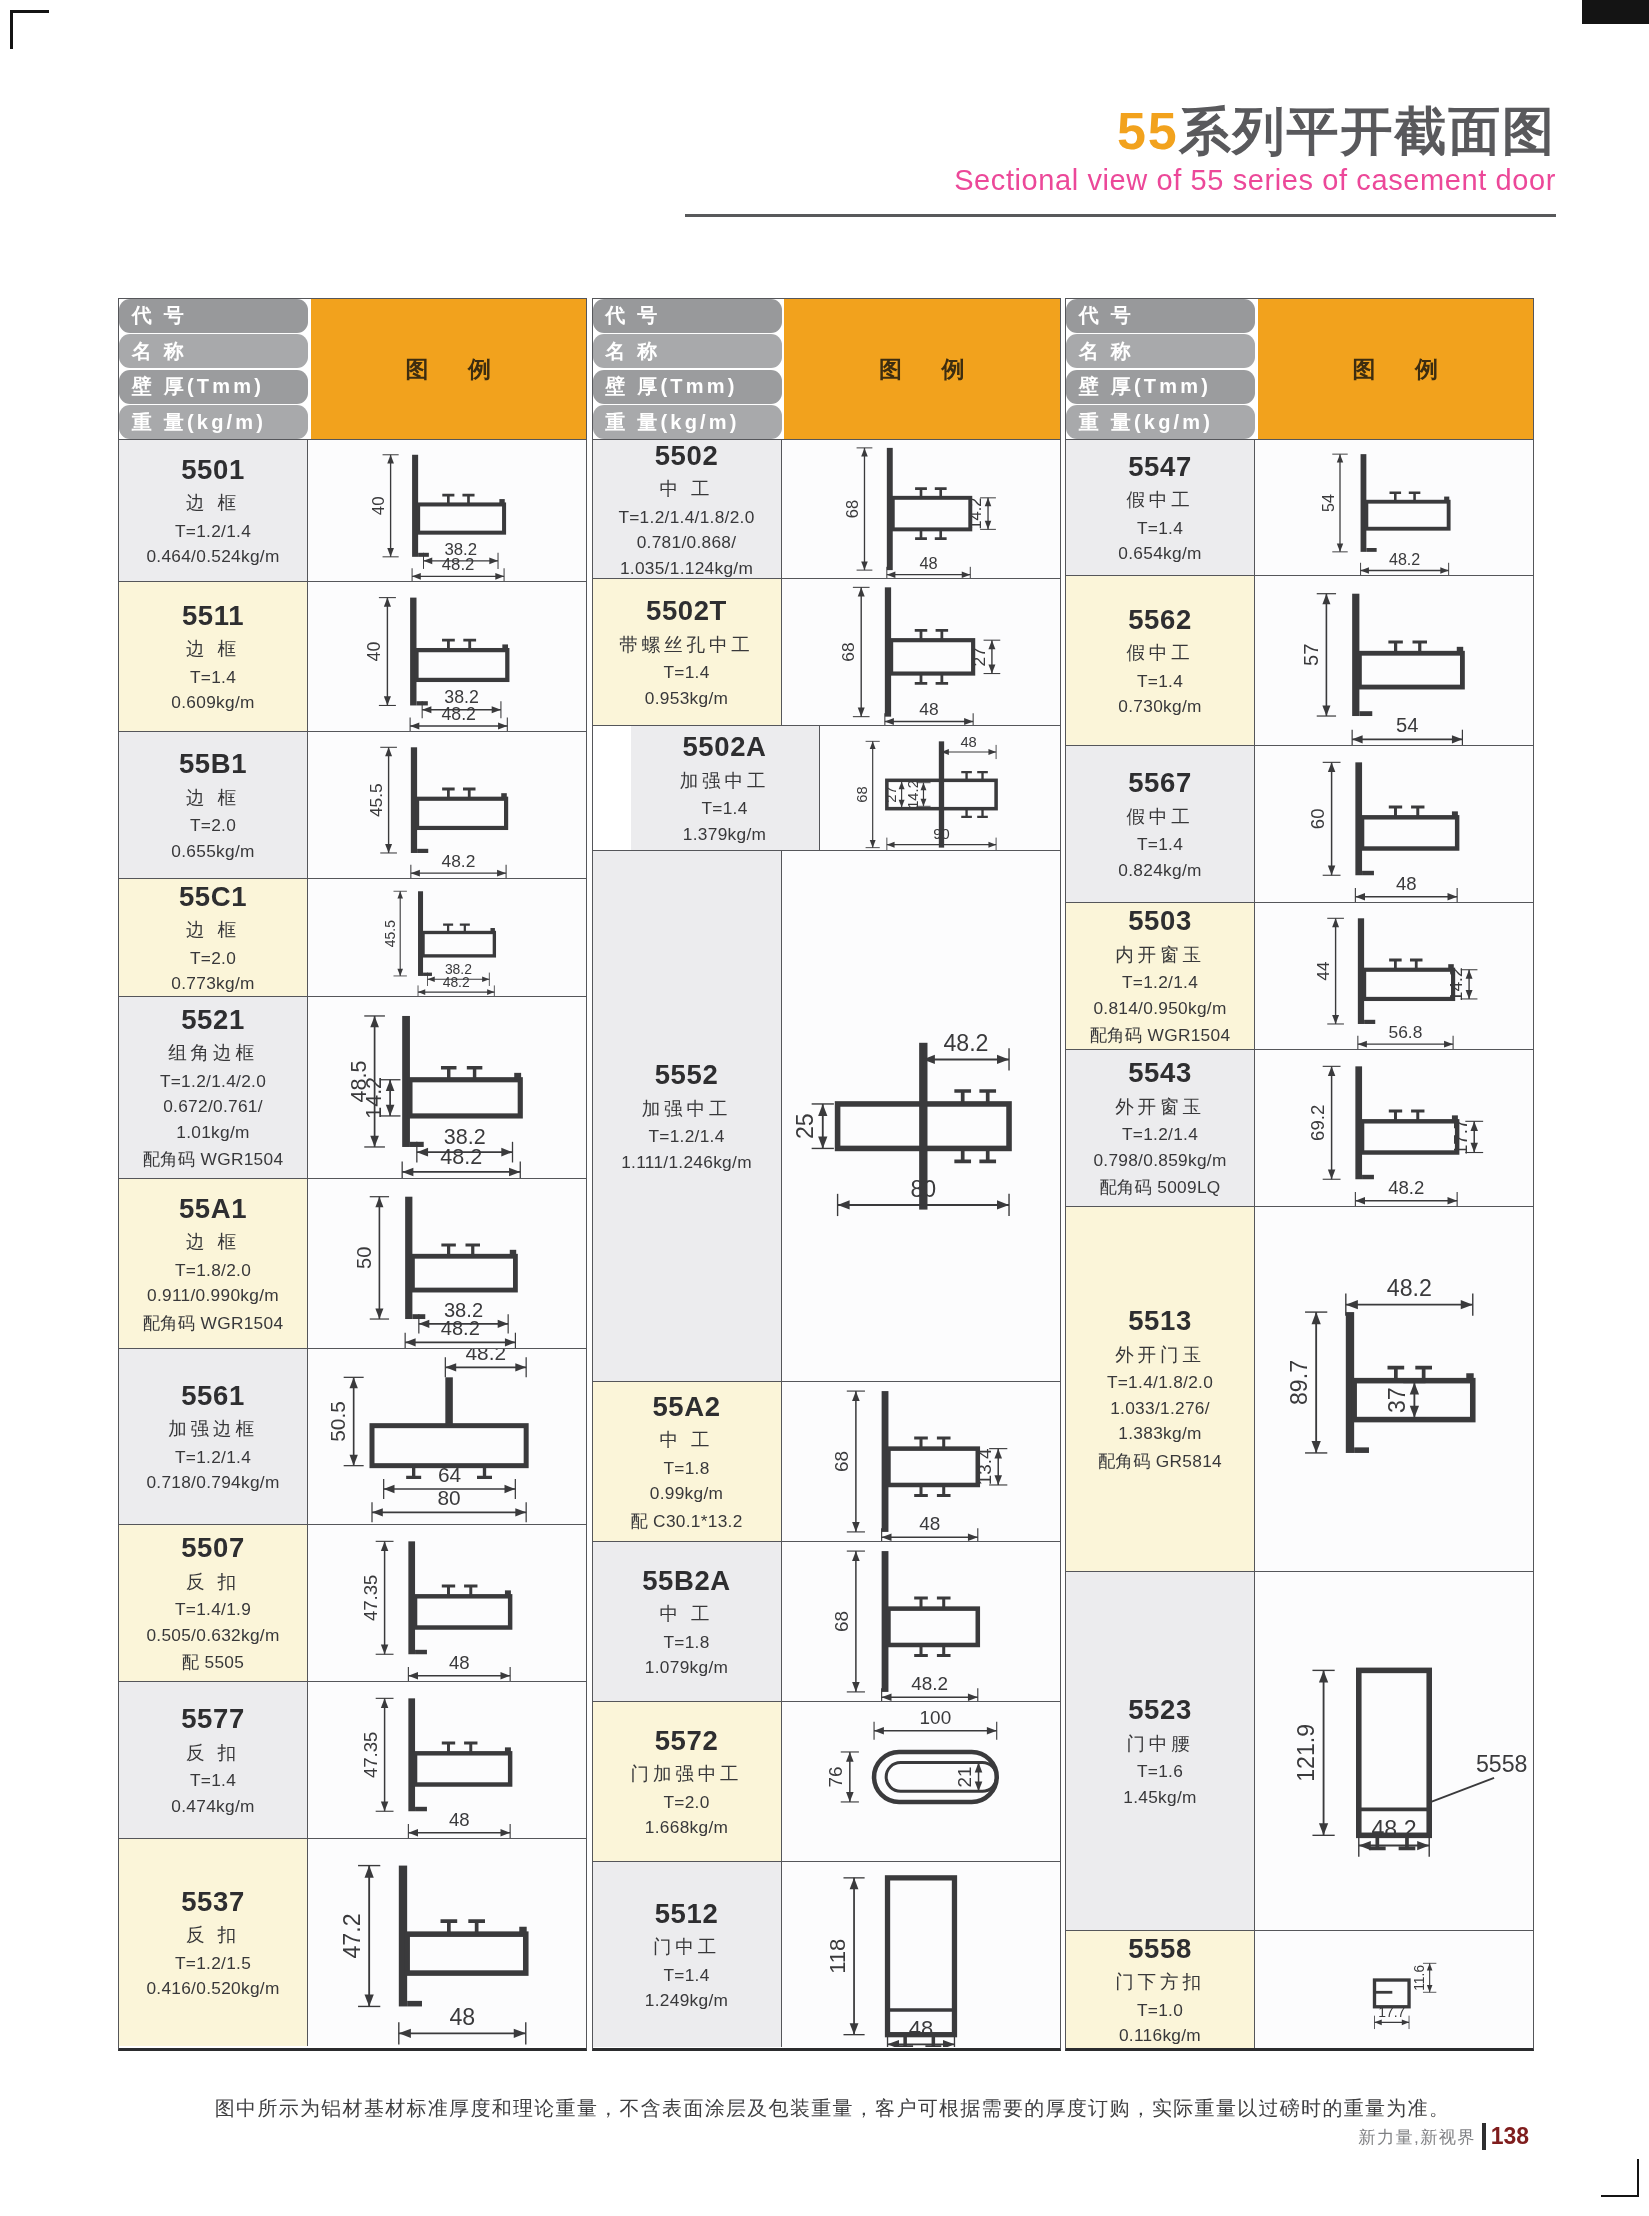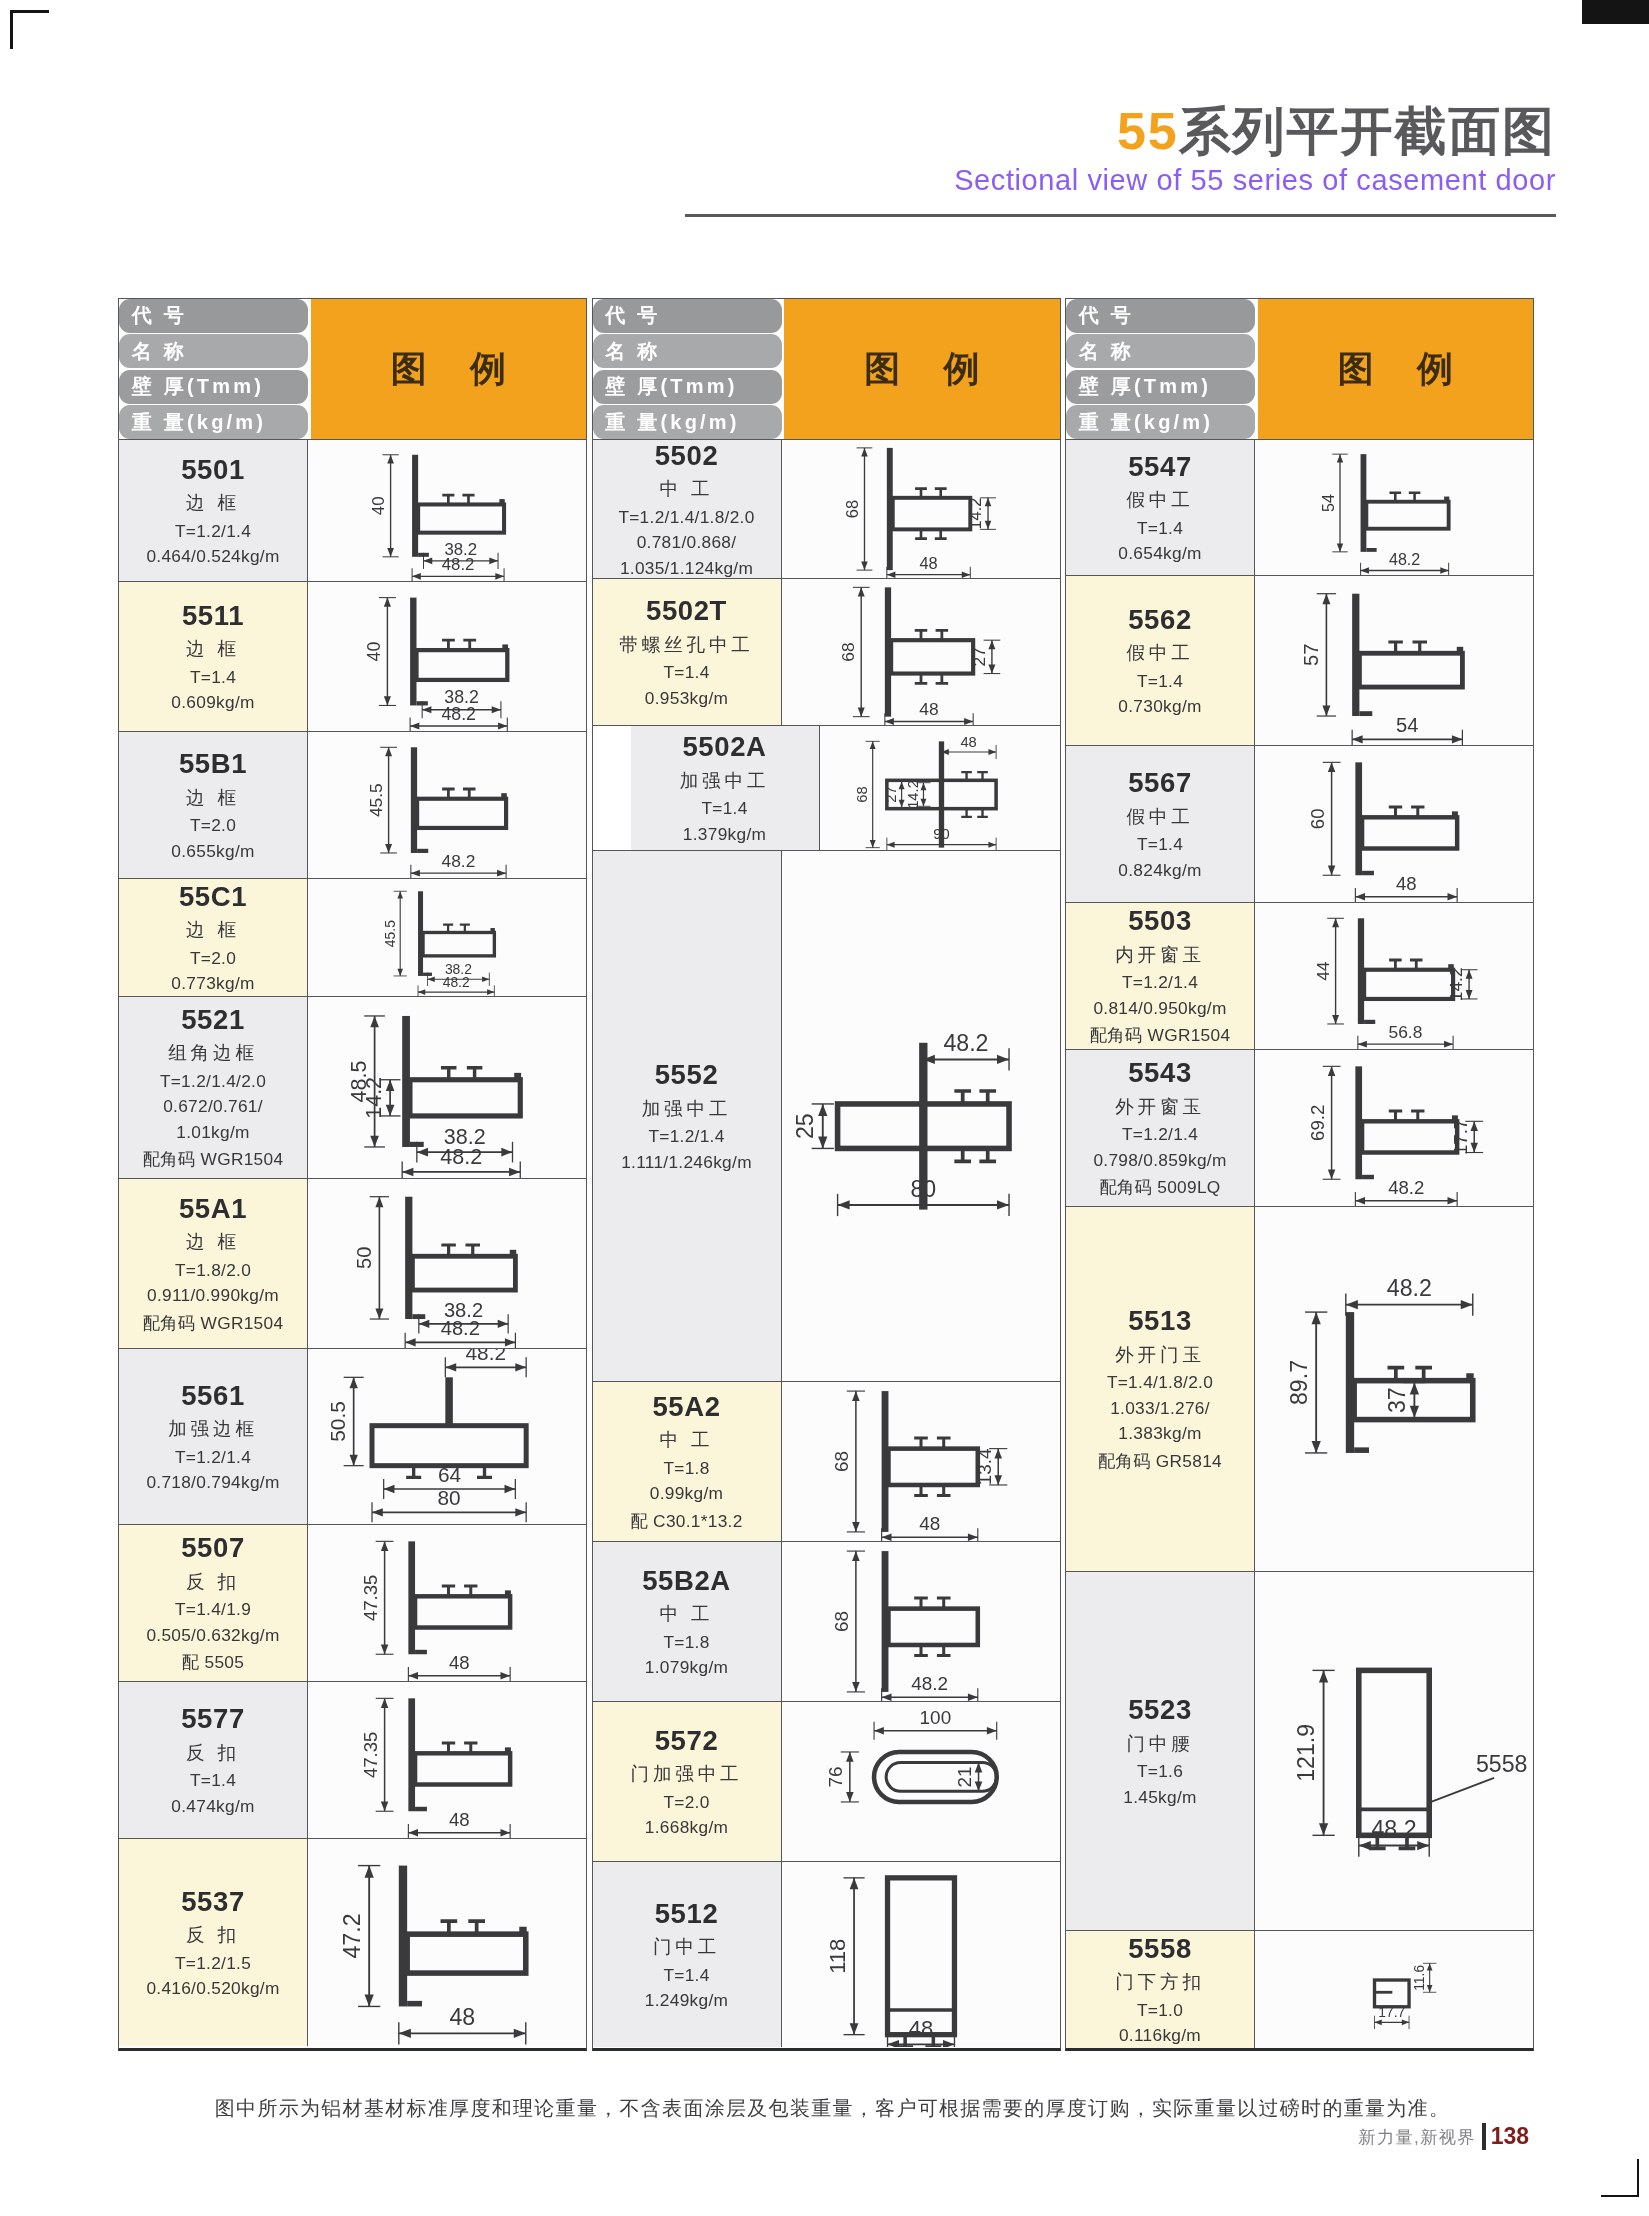--- a/index.html
+++ b/index.html
@@ -10,35 +10,35 @@
   
   .crop-tl{position:absolute;left:10.2px;top:10.2px;width:36px;height:36px;
     border-left:3.2px solid #141414;border-top:3.2px solid #141414;}
   .crop-tr{position:absolute;right:0;top:0;width:67px;height:24px;background:#141414;}
   .crop-br{position:absolute;right:10.2px;bottom:19px;width:36px;height:36px;
     border-right:2.6px solid #141414;border-bottom:2.6px solid #141414;}
   
   .title-zh{position:absolute;right:93px;top:97px;font-size:52px;font-weight:bold;
     color:#59595c;letter-spacing:1.9px;white-space:nowrap;}
   .title-zh .accent{color:#f2a21d;}
-  .subtitle{position:absolute;right:93px;top:164px;font-size:29px;color:#8b5cf6;
+  .subtitle{position:absolute;right:93px;top:164px;font-size:29px;color:#ec4899;
     letter-spacing:0.6px;white-space:nowrap;}
   .rule{position:absolute;left:685px;right:93px;top:214px;height:2.6px;background:#58595b;}
   
   .catalog{position:absolute;left:118px;top:298px;display:flex;gap:4.5px;}
   .group{width:469px;display:flex;flex-direction:column;background:#fff;
     border:1.3px solid #55565a;border-bottom:3.2px solid #2b2c2e;box-sizing:border-box;}
   .group-header{height:140px;flex:none;display:flex;}
   .gh-left{width:189px;flex:none;display:flex;flex-direction:column;gap:1.9px;margin-right:2.6px;}
   .gh-row{flex:1;color:#ffffff;font-weight:bold;font-size:20px;display:flex;
     align-items:center;padding-left:12.8px;letter-spacing:3.2px;white-space:nowrap;border-radius:11px;}
   .gh0{background:#98999b;} .gh1{background:#a8a9ab;}
   .gh2{background:#9b9c9e;} .gh3{background:#a8a9ab;}
   .gh-legend{flex:1;background:#f2a21d;color:#3d2d10;display:flex;align-items:center;
-    justify-content:center;font-size:36px;font-weight:bold;letter-spacing:16.6px;
+    justify-content:center;font-size:23px;font-weight:bold;letter-spacing:16.6px;
     text-indent:16.6px;}
   .row{display:flex;border-top:1.3px solid #55565a;box-sizing:border-box;}
   .info{width:189px;flex:none;display:flex;flex-direction:column;align-items:center;
     justify-content:center;gap:4.5px;border-right:1.3px solid #55565a;box-sizing:border-box;
     text-align:center;padding:3.8px 2.6px;}
   .info.gray{background:#ececee;}
   .info.yellow{background:#fbf5d9;}
   .code{font-size:27.5px;font-weight:bold;color:#2e2e30;letter-spacing:0.6px;}
   .name{font-size:18.6px;color:#38383a;letter-spacing:3.8px;}
   .spec{font-size:17.3px;color:#38383a;letter-spacing:0.3px;}

